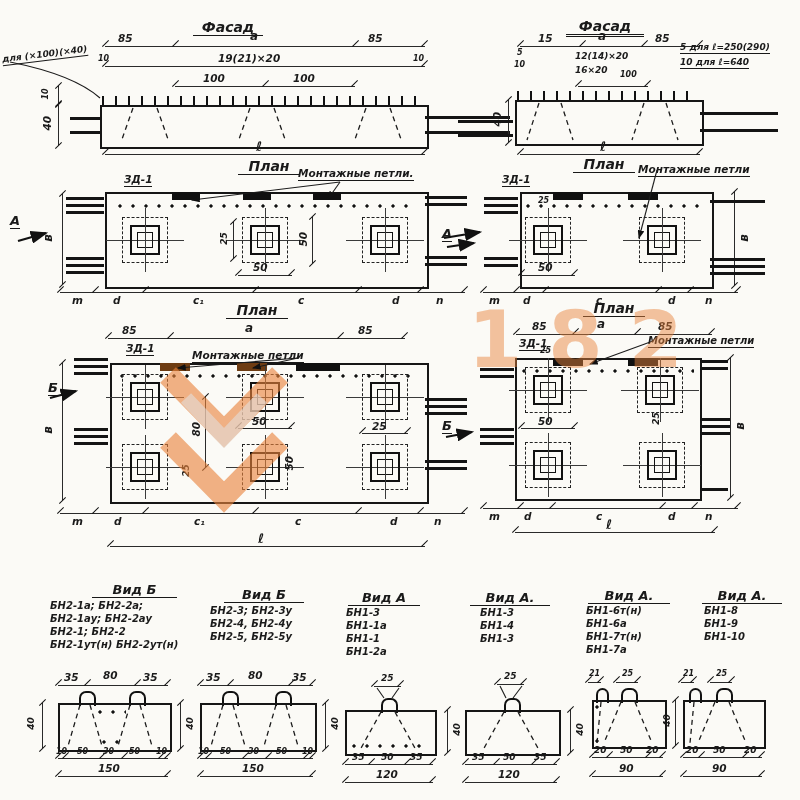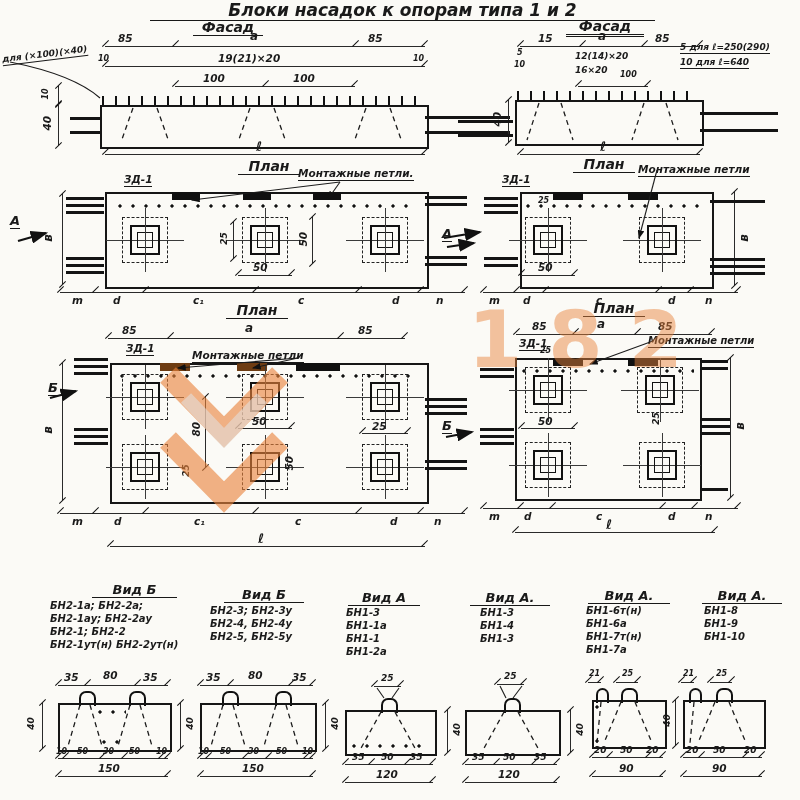--- a/index.html
+++ b/index.html
@@ -36,21 +36,20 @@
   .loop{position:absolute;width:13px;height:13px;border:2.2px solid #111;border-bottom:none;border-radius:7px 7px 0 0}
   .loop.sm{width:9px}
   svg.ov{position:absolute;left:0;top:0;z-index:3;pointer-events:none}
   .wm{position:absolute;inset:0;z-index:6;pointer-events:none}
 </style>
 </head>
 <body>
 
 <div id="page">
 
-  <div class="lbl s17 ctr u" style="left:150px;top:2px;width:505px">Блоки насадок к опорам типа 1 и 2</div>
   <div class="lbl s14 ctr u" style="left:193px;top:20px;width:70px">Фасад</div>
   <div class="lbl s14 ctr uu" style="left:566px;top:19px;width:78px">Фасад</div>
 
   <div>
     <div class="lbl s9 u" style="left:2px;top:50px;transform:rotate(-7deg)">для (×100)(×40)</div>
     <div class="dim" style="left:105px;top:46px;width:320px">
         <i class="tk" style="left:66px"></i>
         <i class="tk" style="left:246px"></i>
       </div>
     <span class="lbl" style="left:118px;top:33px">85</span>

